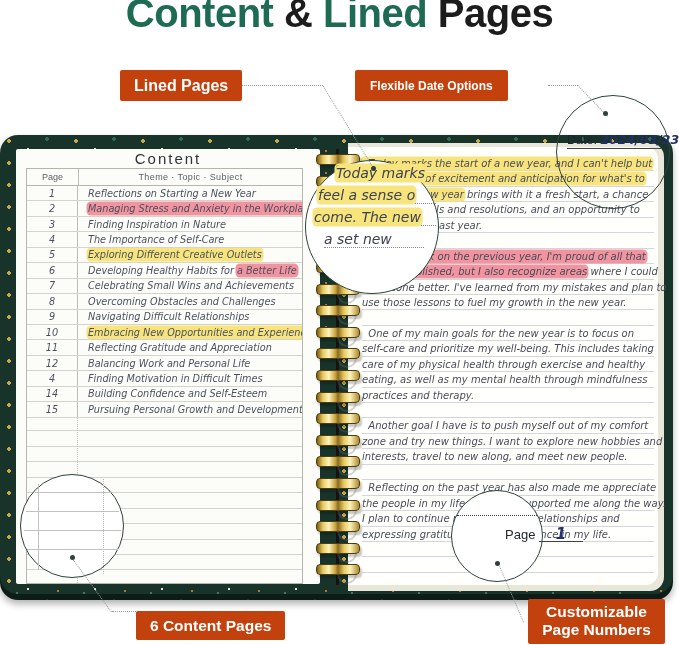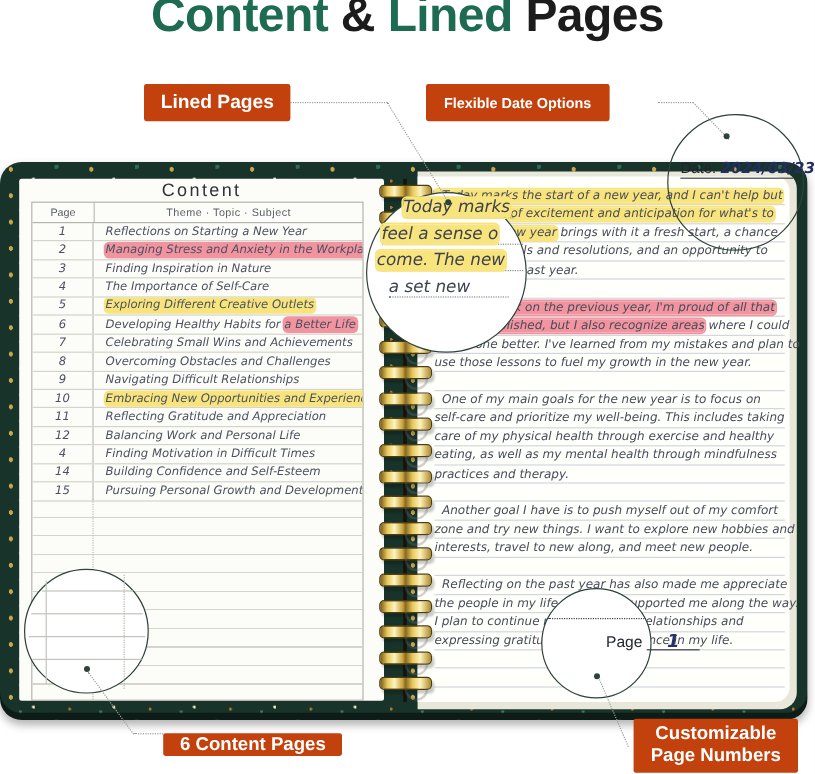--- a/index.html
+++ b/index.html
@@ -10,21 +10,21 @@
   .title{position:absolute;top:-9px;left:0;width:100%;text-align:center;
          font-size:40px;font-weight:bold;letter-spacing:-.5px;color:#1c1c1c;white-space:nowrap;}
   .title .grn{color:#1d6b50;}
 
   
   .badge{position:absolute;background:#c2410c;color:#fff;font-weight:bold;
          border-radius:2px;display:flex;align-items:center;justify-content:center;
          z-index:45;text-align:center;}
   .badge-lined{left:120px;top:70px;height:31px;padding:0 14px;font-size:16px;}
   .badge-date{left:355px;top:70px;height:31px;padding:0 15px;font-size:12px;}
-  .badge-content{left:136px;top:611px;height:19px;padding:0 14px;font-size:15.5px;}
+  .badge-content{left:136px;top:611px;height:29px;padding:0 14px;font-size:15.5px;}
   .badge-custom{left:528px;top:599px;width:137px;padding:4px 0;font-size:15.5px;line-height:1.18;}
 
   
   .dotl{position:absolute;border-top:1.4px dotted #97a09a;transform-origin:0 0;z-index:40;}
   .ldot{position:absolute;width:5px;height:5px;border-radius:50%;background:#2e423a;z-index:41;}
 
   
   .cover{position:absolute;left:0;top:135px;width:673px;height:465px;border-radius:18px;
          background-color:#18342a;
          background-image:

